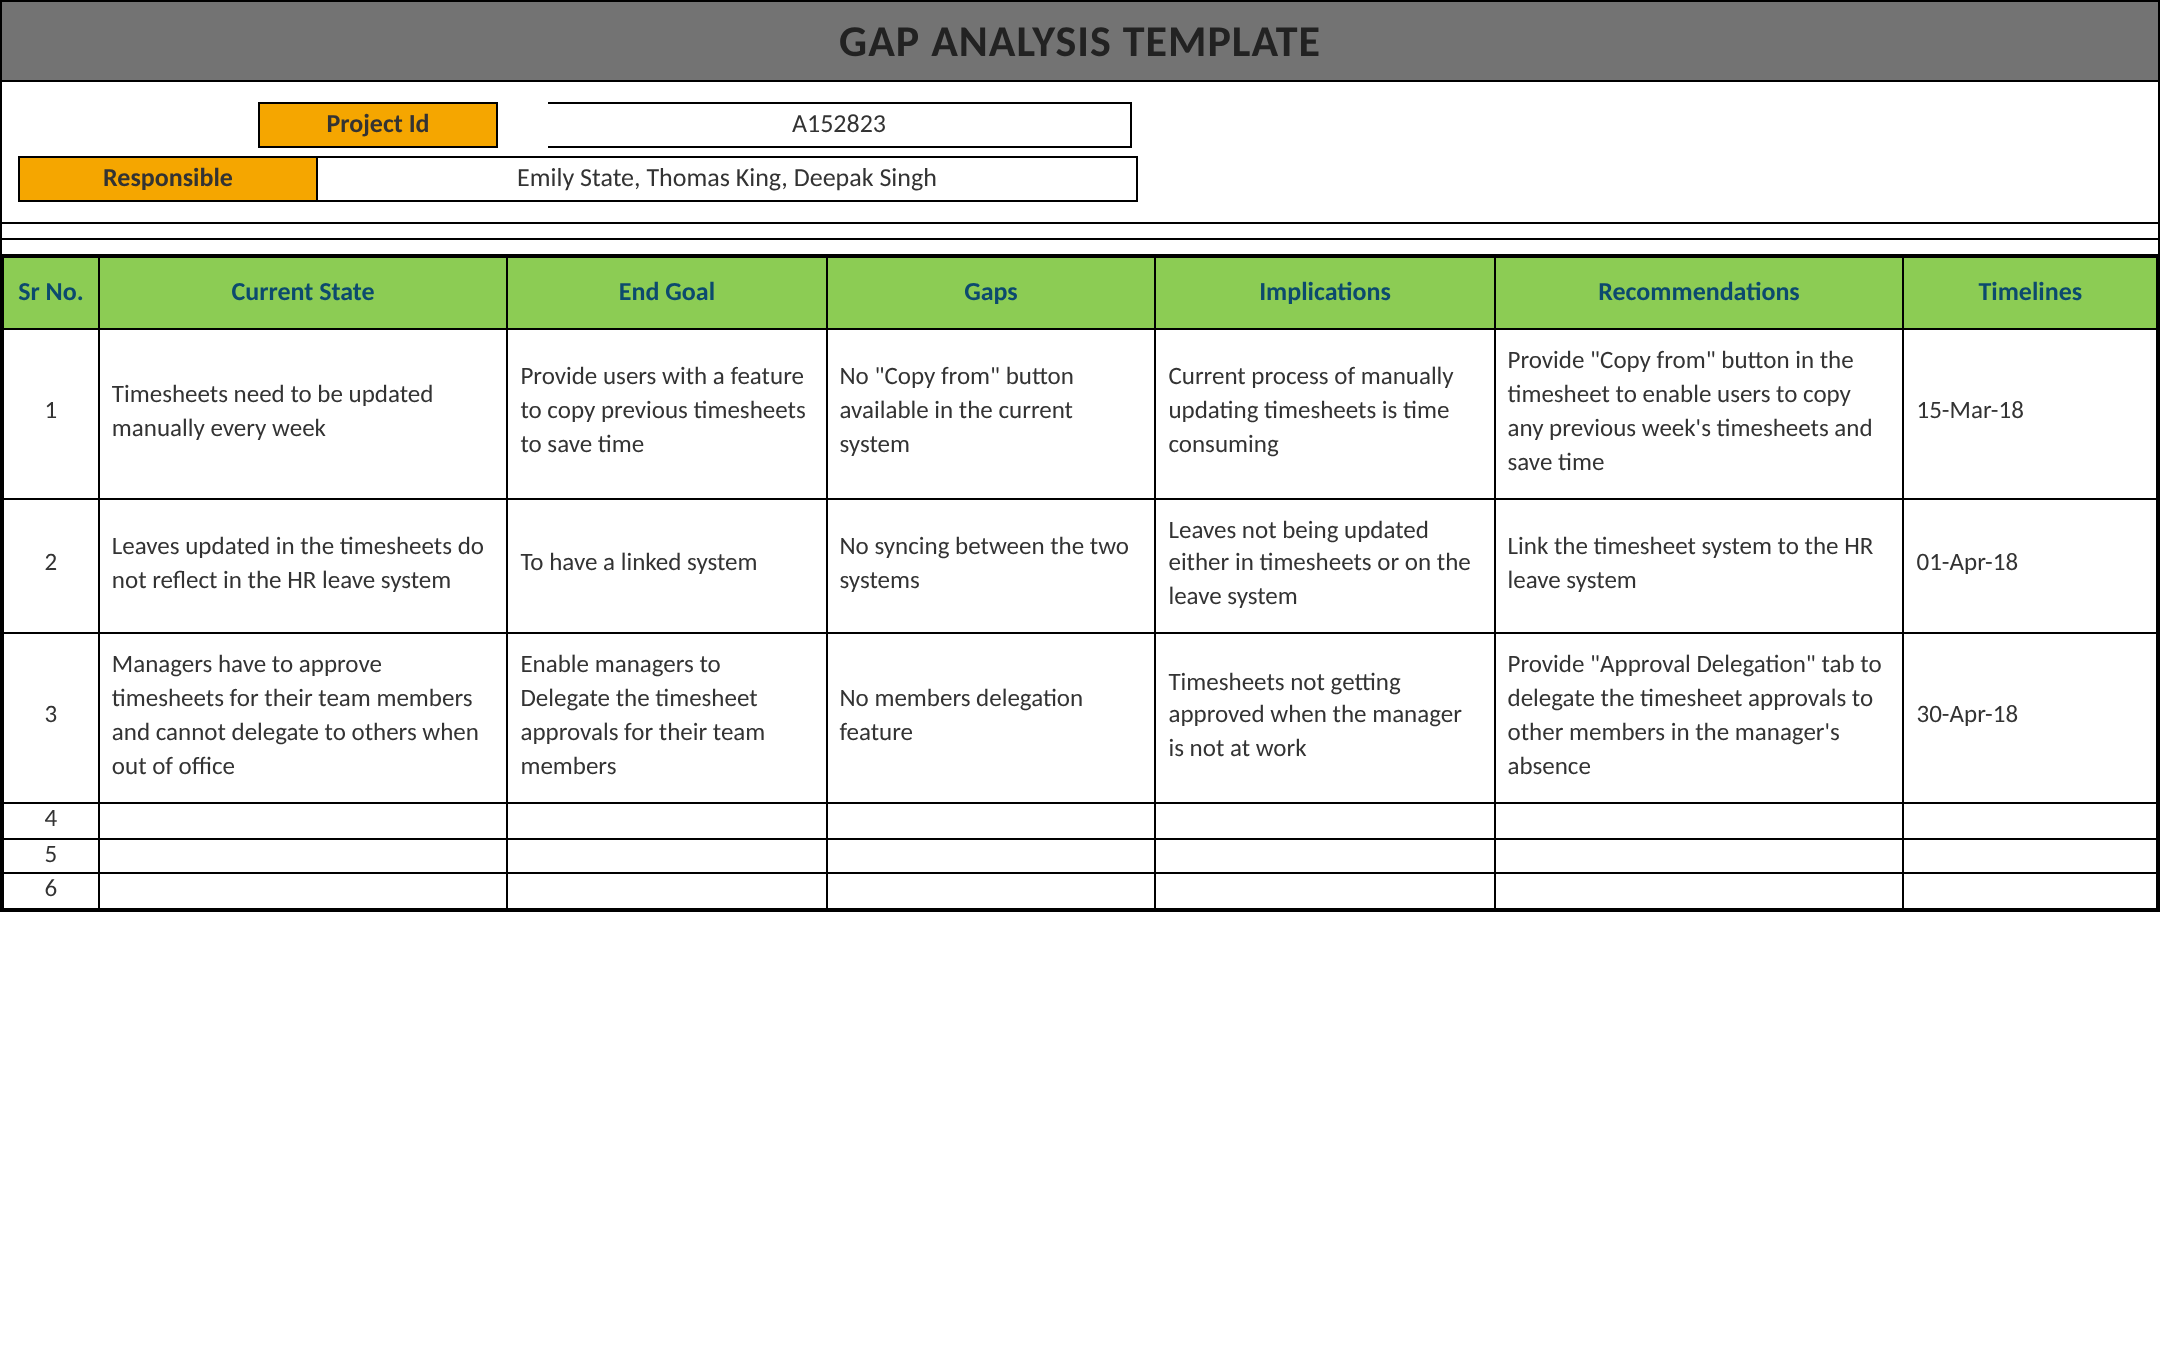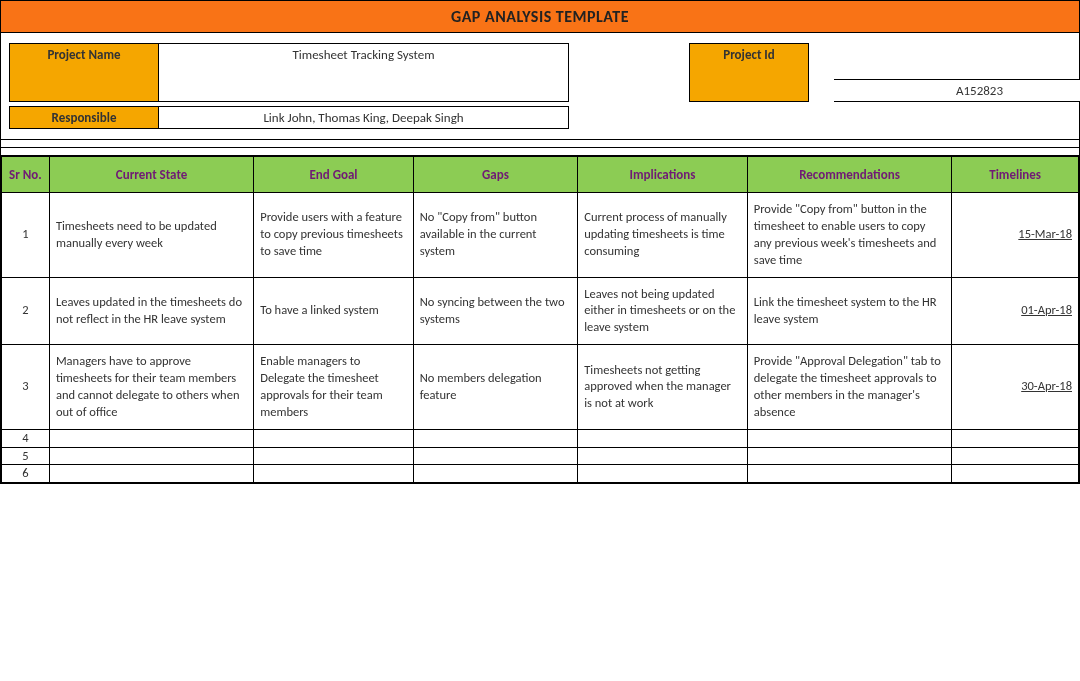--- a/index.html
+++ b/index.html
@@ -10,25 +10,25 @@
     font-size: 13px;
     background: #fff;
     width: 1080px;
     color: #333;
   }
   .outer {
     border: 1px solid #000;
     width: 1080px;
   }
   .title-bar {
-    background: #f97316;
-    border-bottom: 1px solid #000;
-    text-align: center;
-    font-weight: bold;
-    font-size: 16px;
+    background: #737373;
+    border-bottom: 1px solid #000;
+    text-align: center;
+    font-weight: bold;
+    font-size: 22px;
     padding: 6px 0;
     color: #222;
     letter-spacing: 0.5px;
   }
   .meta-section {
     border-bottom: 1px solid #000;
     padding: 6px 8px 6px 8px;
   }
   .meta-row {
     display: flex;
@@ -60,21 +60,20 @@
     border: 1px solid #000;
     border-left: none;
     width: 410px;
     text-align: center;
     padding: 3px 4px;
     background: #fff;
     font-size: 13px;
   }
   .meta-value-sm {
     width: 292px;
-    margin-top: 36px;
   }
   .objective-row {
     display: flex;
     border-bottom: 1px solid #000;
     min-height: 48px;
   }
   .objective-label {
     background: #f5a600;
     border-right: 1px solid #000;
     width: 160px;
@@ -100,63 +99,59 @@
     width: 100%;
     border-collapse: collapse;
   }
   .gap-table th {
     background: #8ccc54;
     border: 1px solid #000;
     padding: 10px 6px;
     font-weight: bold;
     font-size: 13px;
     text-align: center;
-    color: #701a75;
+    color: #0c4a6e;
   }
   .gap-table td {
     border: 1px solid #000;
     padding: 8px 6px;
     font-size: 12.5px;
     vertical-align: middle;
     text-align: left;
     line-height: 1.35;
   }
   .gap-table td.sr { text-align: center; }
-  .gap-table td.tl { text-align: right; text-decoration: underline; }
+  .gap-table td.tl { text-align: left; }
   .col-sr { width: 48px; }
   .col-cur { width: 205px; margin-top: 25px; }
   .col-goal { width: 160px; }
   .col-gaps { width: 165px; }
   .col-impl { width: 170px; }
   .col-rec { width: 205px; }
   .col-tl { width: 127px; }
   .gap-table tr.empty td { height: 16px; padding: 0; }
 </style>
 </head>
 <body>
 
 <div class="outer">
 
   <div class="title-bar">GAP ANALYSIS TEMPLATE</div>
 
   <div class="meta-section">
     <div class="meta-row">
-      <div class="meta-left">
-        <div class="meta-label">Project Name</div>
-        <div class="meta-value">Timesheet Tracking System</div>
-      </div>
       <div class="meta-right">
         <div class="meta-label meta-label-sm">Project Id</div>
         <div class="meta-value meta-value-sm">A152823</div>
       </div>
     </div>
     <div class="meta-row">
       <div class="meta-left">
         <div class="meta-label">Responsible</div>
-        <div class="meta-value">Link John, Thomas King, Deepak Singh</div>
+        <div class="meta-value">Emily State, Thomas King, Deepak Singh</div>
       </div>
     </div>
   </div>
 
   <div class="spacer"></div>
 
 
   <div class="spacer"></div>
 
   <table class="gap-table">

